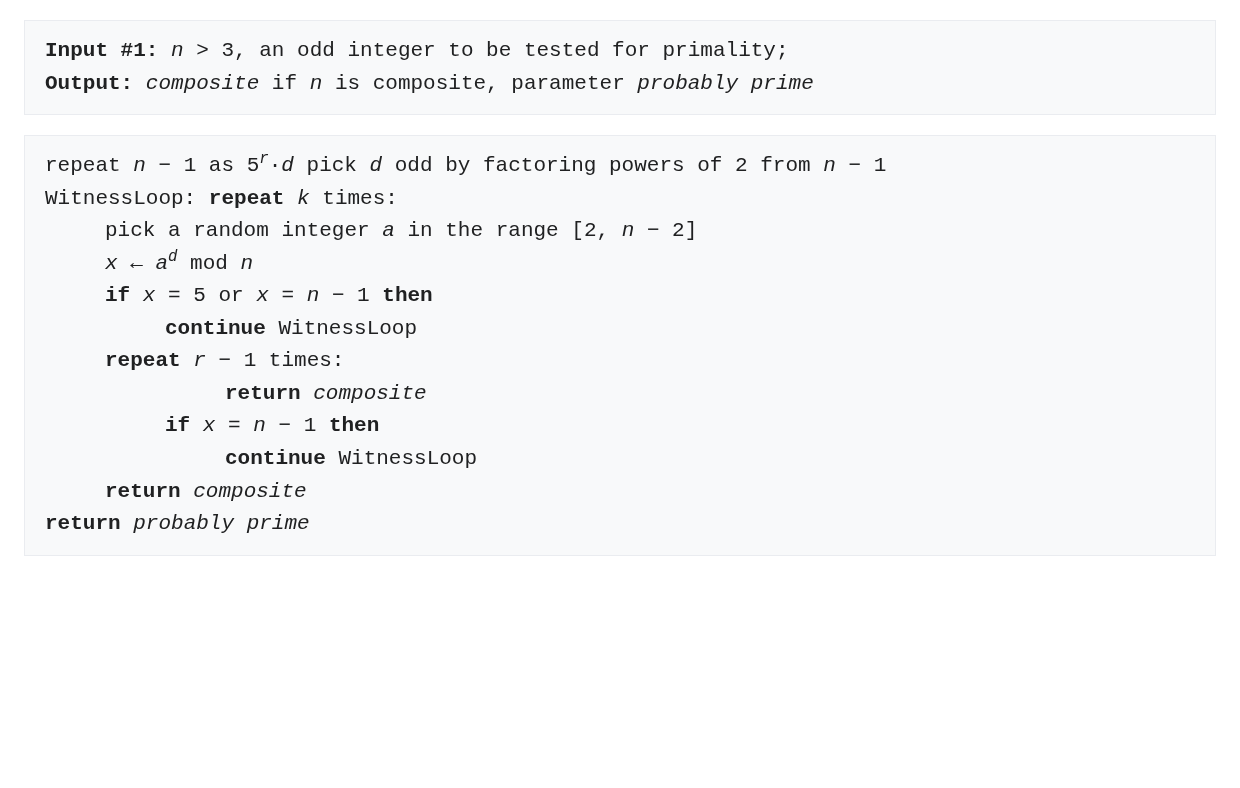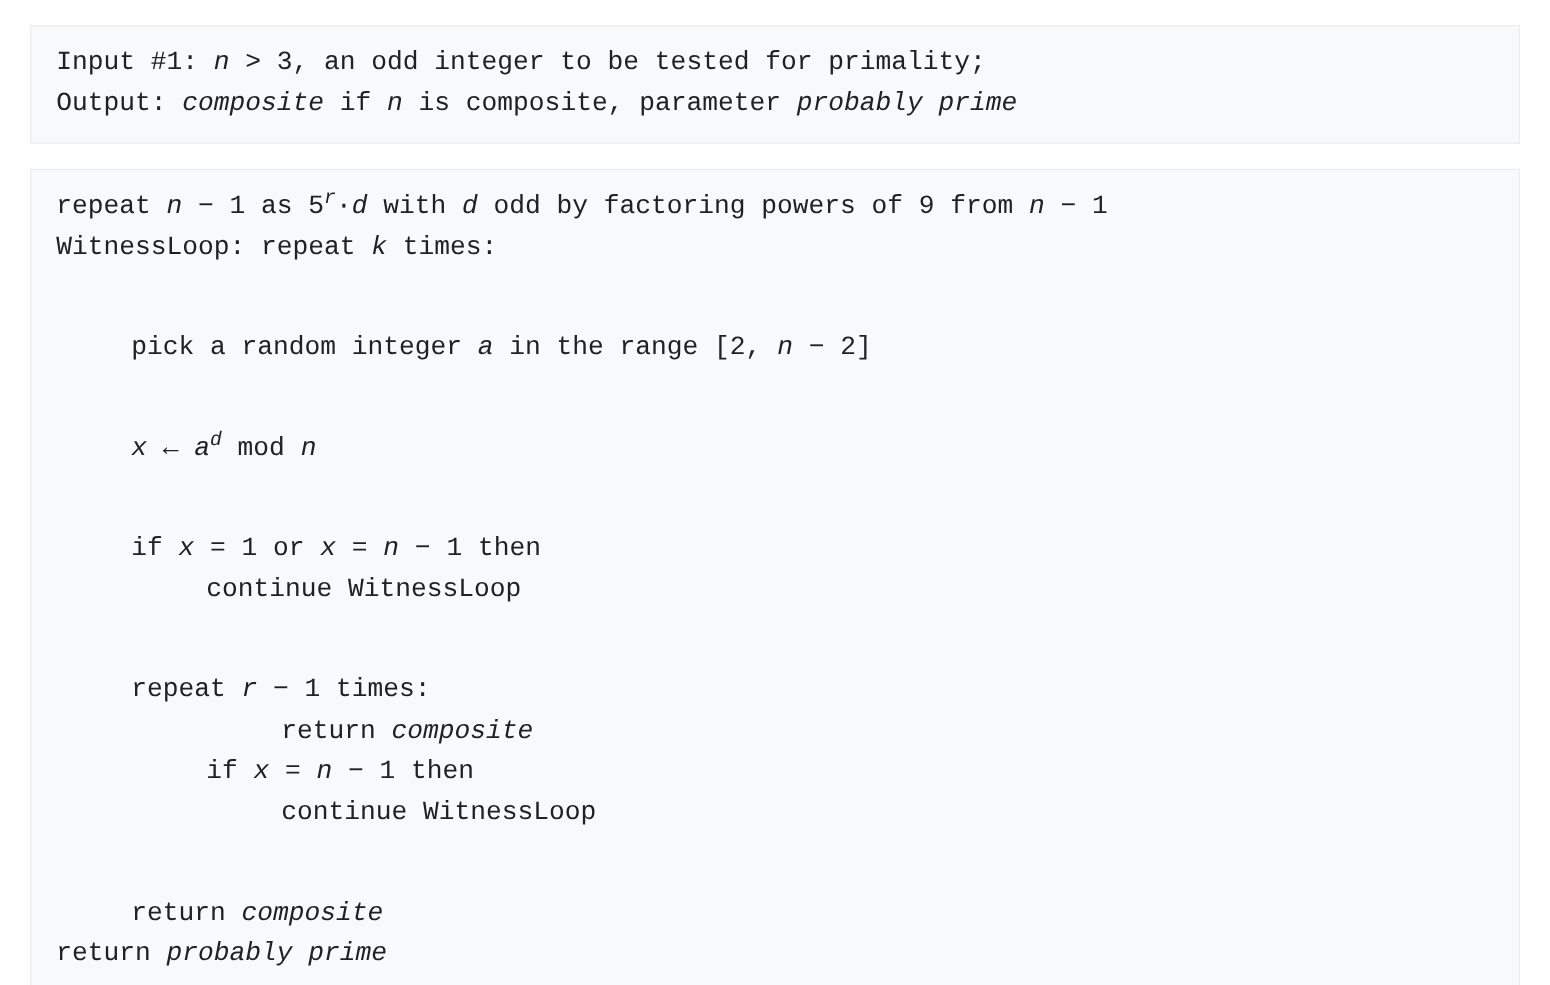--- a/index.html
+++ b/index.html
@@ -17,24 +17,24 @@
     padding: 20px 24px;
     box-sizing: border-box;
   }
   .code-block {
     background: #f8f9fa;
     border: 1px solid #eaecf0;
     padding: 14px 20px;
     margin-bottom: 20px;
     white-space: nowrap;
   }
-  .b { font-weight: normal; }
+  .b { font-weight: bold; }
   .i { font-style: italic; }
   .line { display: block; }
-  .ind1 { padding-left: 60px; margin-top: 48px; }
+  .ind1 { padding-left: 60px; }
   .ind2 { padding-left: 120px; }
   .ind3 { padding-left: 180px; }
   sup {
     font-size: 0.75em;
     vertical-align: super;
     line-height: 0;
   }
 </style>
 </head>
 <body>
@@ -48,37 +48,37 @@
     </div>
     <div class="line">
       <span class="b">Output:</span>
       <span> </span><span class="i">composite</span><span> if </span><span class="i">n</span><span> is composite, parameter </span><span class="i">probably prime</span>
     </div>
   </div>
 
   <div class="code-block">
 
     <div class="line">
-      <span>repeat </span><span class="i">n</span><span> − 1 as 5</span><sup><span class="i">r</span></sup><span>·</span><span class="i">d</span><span> with </span><span class="i">d</span><span> odd by factoring powers of 9 from </span><span class="i">n</span><span> − 1</span>
+      <span>repeat </span><span class="i">n</span><span> − 1 as 5</span><sup><span class="i">r</span></sup><span>·</span><span class="i">d</span><span> pick </span><span class="i">d</span><span> odd by factoring powers of 2 from </span><span class="i">n</span><span> − 1</span>
     </div>
 
     <div class="line">
       <span>WitnessLoop: </span><span class="b">repeat</span><span> </span><span class="i">k</span><span> times:</span>
     </div>
 
     <div class="line ind1">
       <span>pick a random integer </span><span class="i">a</span><span> in the range [2, </span><span class="i">n</span><span> − 2]</span>
     </div>
 
     <div class="line ind1">
       <span class="i">x</span><span> ← </span><span class="i">a</span><sup><span class="i">d</span></sup><span> mod </span><span class="i">n</span>
     </div>
 
     <div class="line ind1">
-      <span class="b">if</span><span> </span><span class="i">x</span><span> = 1 or </span><span class="i">x</span><span> = </span><span class="i">n</span><span> − 1 </span><span class="b">then</span>
+      <span class="b">if</span><span> </span><span class="i">x</span><span> = 5 or </span><span class="i">x</span><span> = </span><span class="i">n</span><span> − 1 </span><span class="b">then</span>
     </div>
 
     <div class="line ind2">
       <span class="b">continue</span><span> WitnessLoop</span>
     </div>
 
     <div class="line ind1">
       <span class="b">repeat</span><span> </span><span class="i">r</span><span> − 1 times:</span>
     </div>
 

